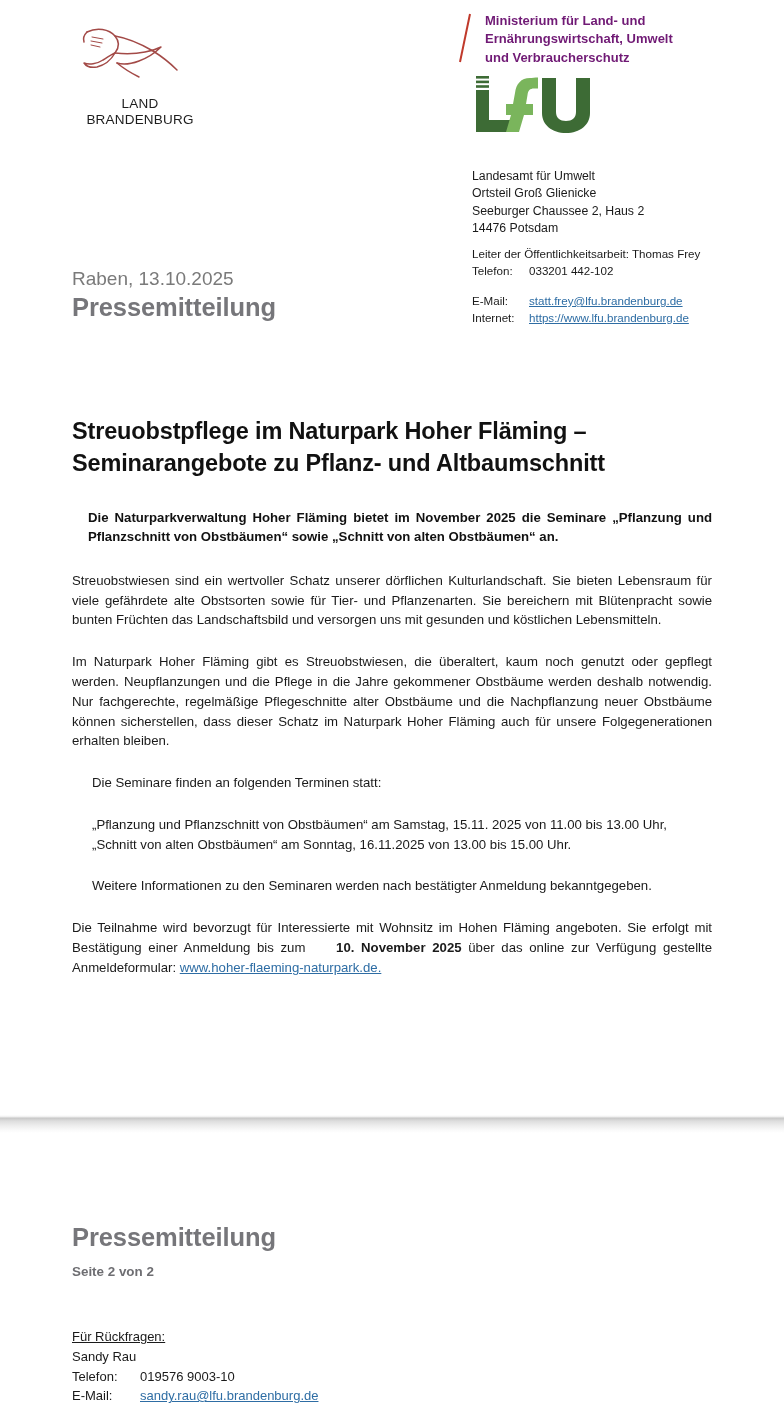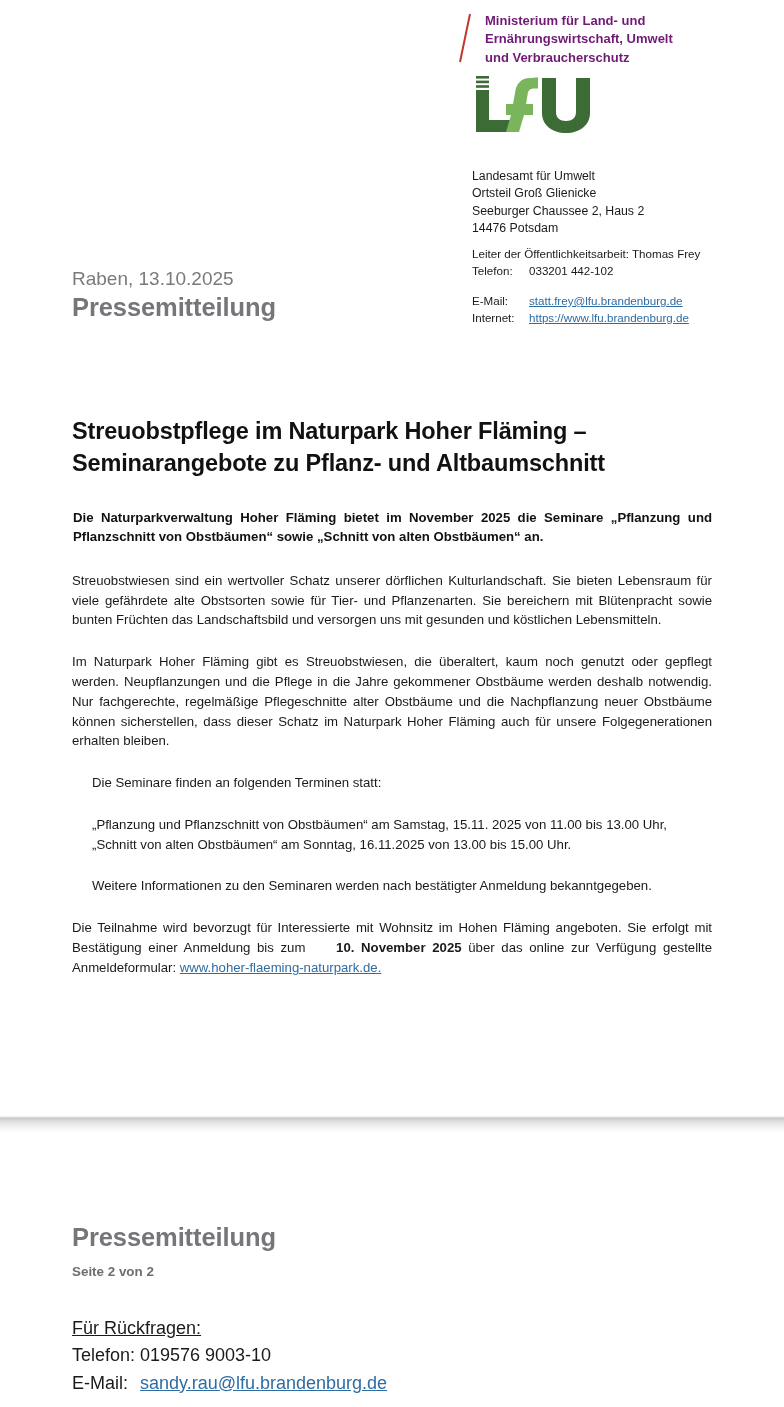--- a/index.html
+++ b/index.html
@@ -137,21 +137,21 @@
   h1.headline {
     margin: 0 0 28px 0;
     font-size: 23.5px;
     font-weight: bold;
     line-height: 1.36;
     color: #111111;
     letter-spacing: -0.15px;
   }
 
   p.lead {
-    margin: 0 0 24px 1px;
+    margin: 0 0 24px 16px;
     font-size: 13.2px;
     font-weight: bold;
     line-height: 1.47;
     text-align: justify;
     color: #111111;
   }
 
   p.body {
     margin: 0 0 22px 0;
     font-size: 13.2px;
@@ -174,42 +174,67 @@
     color: #76767a;
     letter-spacing: -0.1px;
   }
   .p2-subtitle {
     margin-top: 12px;
     font-size: 13.4px;
     font-weight: bold;
     color: #6e6e72;
   }
   .p2-contact {
-    margin-top: 36px;
-    font-size: 18px;
+    margin-top: 48px;
+    font-size: 13px;
     line-height: 1.52;
     color: #1a1a1a;
   }
   .p2-contact .underlined {
     text-decoration: underline;
   }
   .p2-contact .row { display: flex; }
   .p2-contact .key { width: 68px; flex: 0 0 68px; }
   .p2-contact a {
     color: #2e6da4;
     text-decoration: underline;
   }
 </style>
 </head>
 <body>
 
 <div class="page page-one">
 
   <div class="header">
 
+    <div class="brand-logo">
+      <span>
+        <svg viewBox="0 0 130 78" width="130" height="78" aria-hidden="true">
+          <g fill="none" stroke="#a34a47" stroke-width="1.5" stroke-linecap="round" stroke-linejoin="round">
+            <path d="M12 12 C22 7, 34 9, 40 16 C45 22, 44 28, 40 33"></path>
+            <path d="M40 16 C52 18, 66 24, 78 31 C86 36, 94 42, 102 50"></path>
+            <path d="M40 33 C36 40, 30 45, 22 47 C16 48, 11 46, 9 43
+                     C14 45, 22 44, 28 40 C33 37, 37 34, 40 33Z"></path>
+            <path d="M40 33 C50 34, 60 34, 70 32 C76 31, 82 29, 86 27
+                     C80 33, 72 38, 64 41 C56 44, 48 45, 42 43"></path>
+            <path d="M42 43 C48 48, 56 53, 64 57"></path>
+            <path d="M12 12 C9 15, 8 19, 9 22"></path>
+          </g>
+          <g stroke="#a34a47" stroke-width="1" stroke-linecap="round">
+            <path d="M17 17 L28 19"></path>
+            <path d="M16 21 L27 23"></path>
+            <path d="M16 25 L25 27"></path>
+          </g>
+        </svg>
+      </span>
+      <div class="brand-wordmark">
+        <div>LAND</div>
+        <div>BRANDENBURG</div>
+      </div>
+    </div>
 
     <div class="ministry">
       <span class="slash">
         <svg viewBox="0 0 14 50" width="14" height="50" aria-hidden="true">
           <line x1="12" y1="1" x2="2" y2="49" stroke="#c0392b" stroke-width="2"></line>
         </svg>
       </span>
       <div class="ministry-text">Ministerium für Land- und
 Ernährungswirtschaft, Umwelt
 und Verbraucherschutz</div>
@@ -283,20 +308,21 @@
 </div>
 
 <div class="page-gap"></div>
 
 <div class="page page-two">
   <div class="p2-kicker">Pressemitteilung</div>
   <div class="p2-subtitle">Seite 2 von 2</div>
 
   <div class="p2-contact">
     <div class="underlined">Für Rückfragen:</div>
+    <div>Sandy Rau</div>
     <div class="row">
       <span class="key">Telefon:</span>
       <span>019576 9003-10</span>
     </div>
     <div class="row">
       <span class="key">E-Mail:</span>
       <a href="#">sandy.rau@lfu.brandenburg.de</a>
     </div>
   </div>
 </div>

